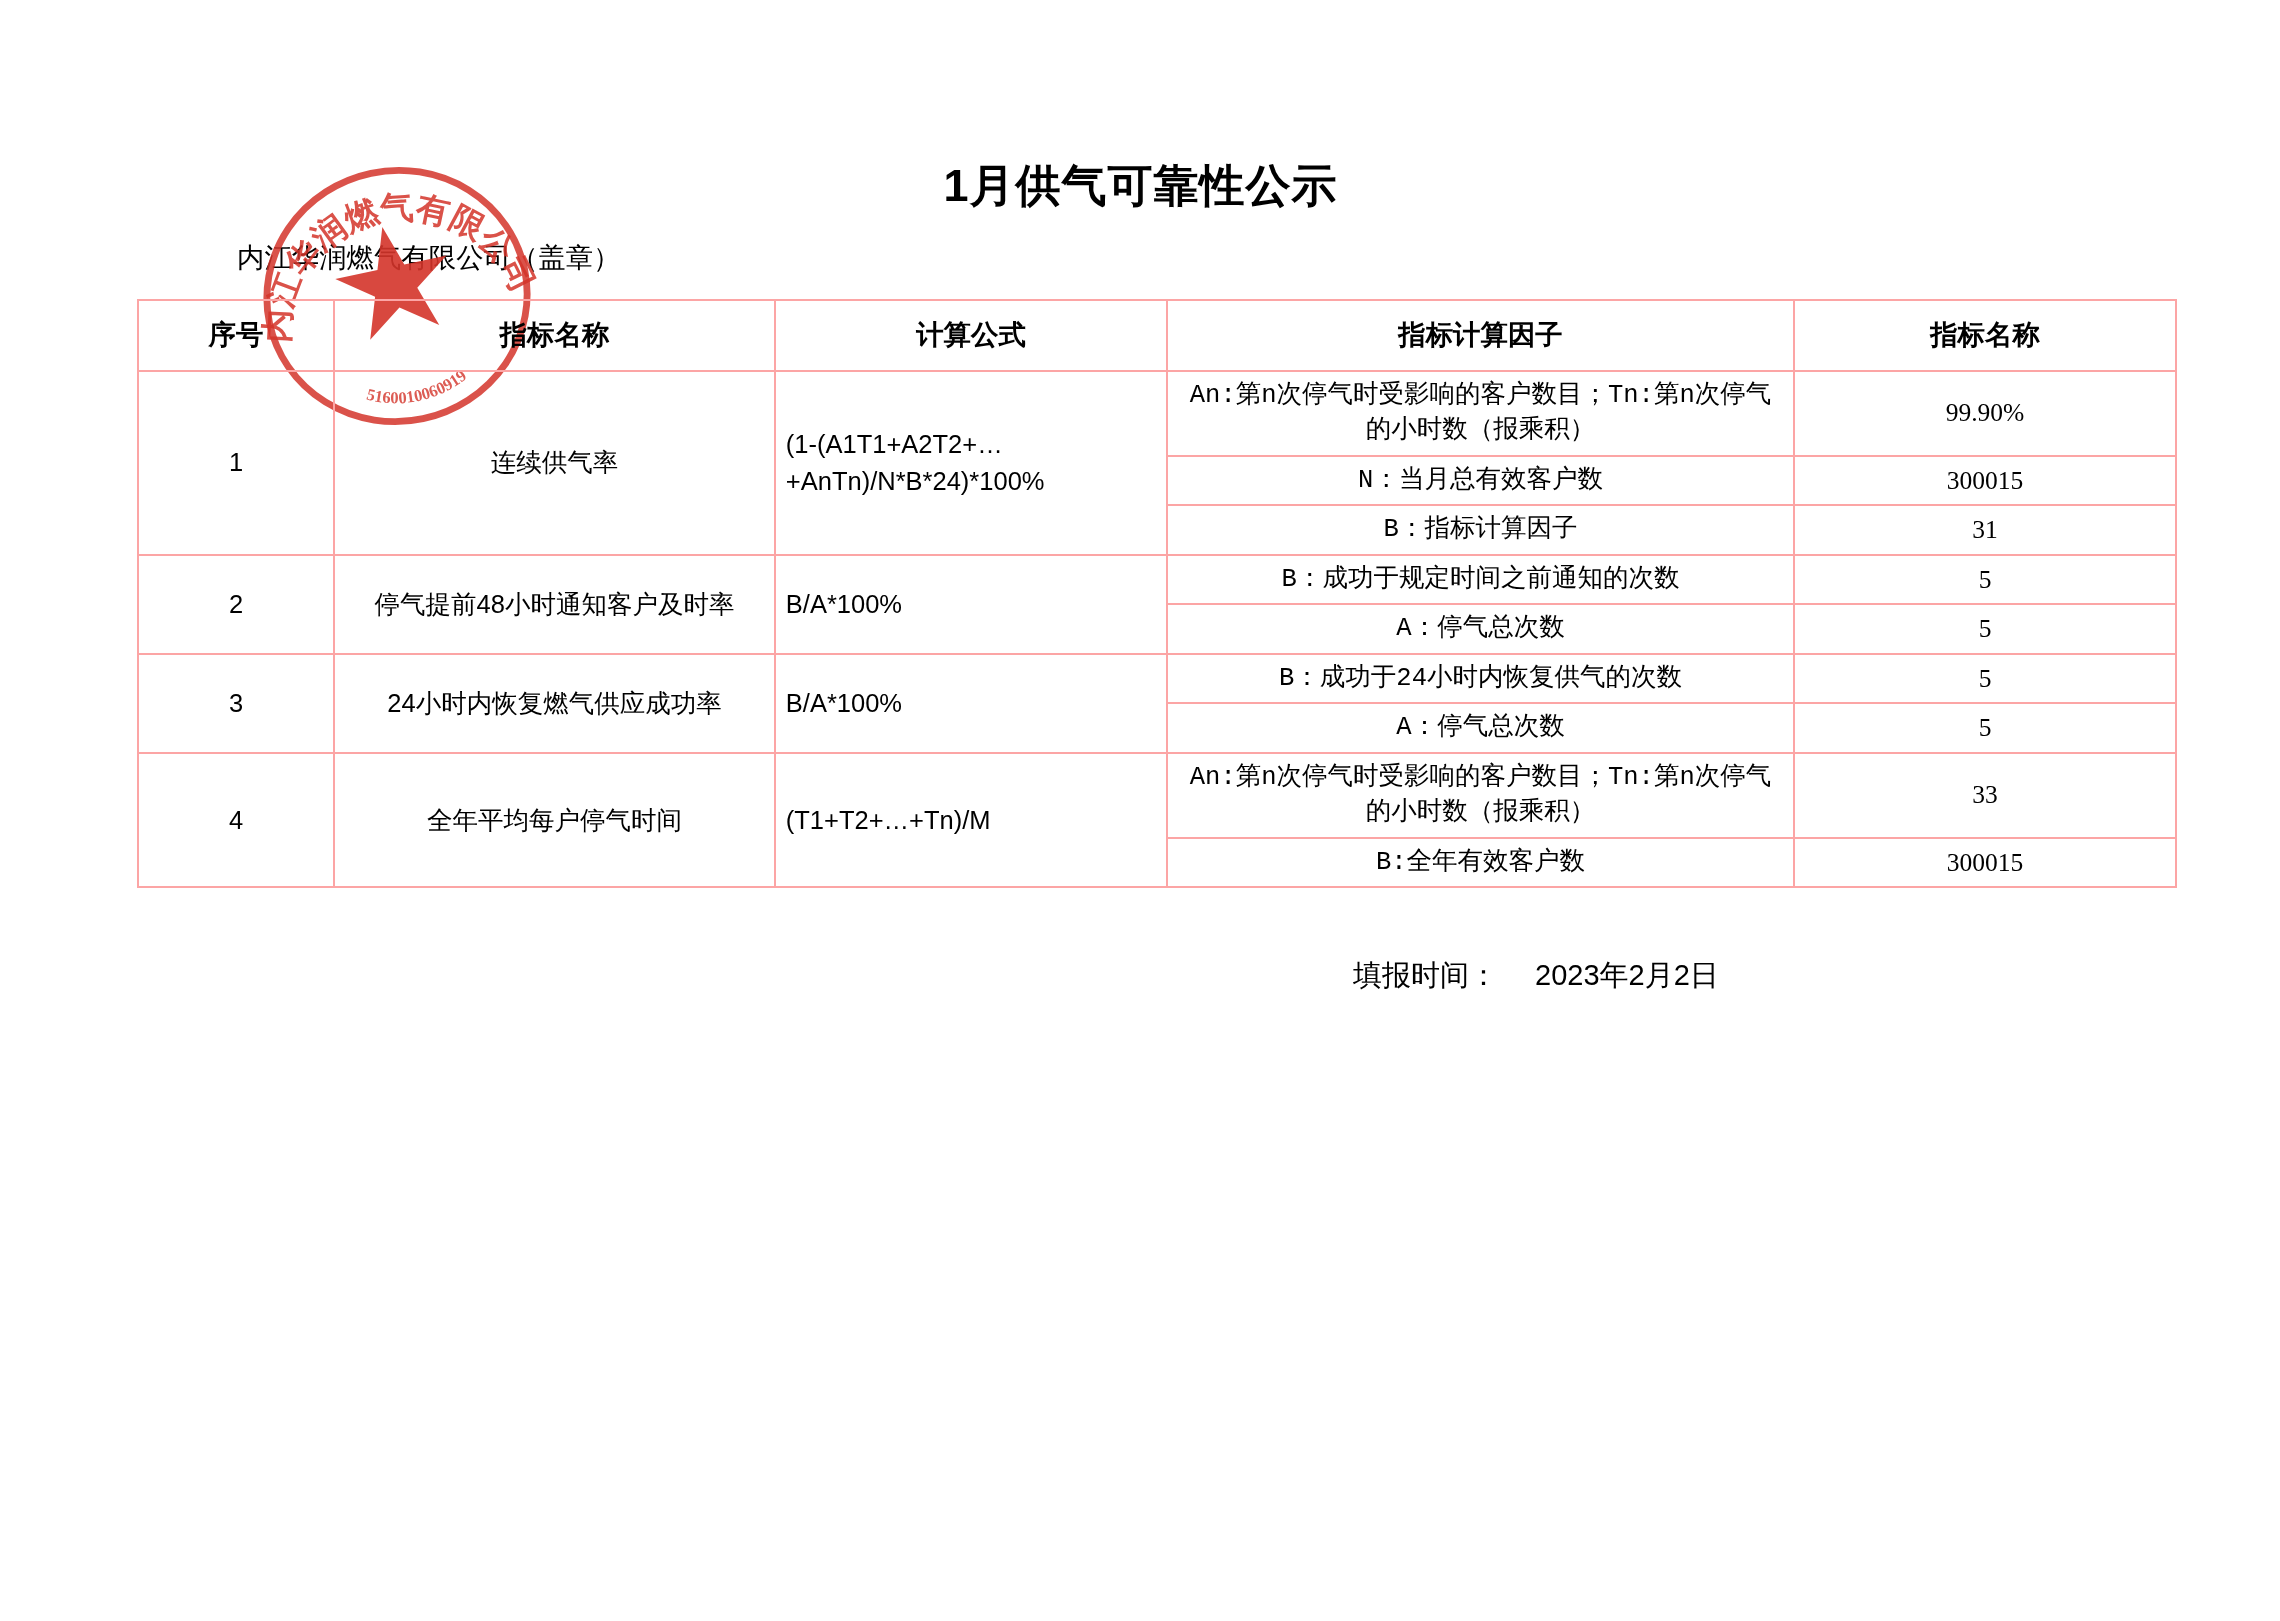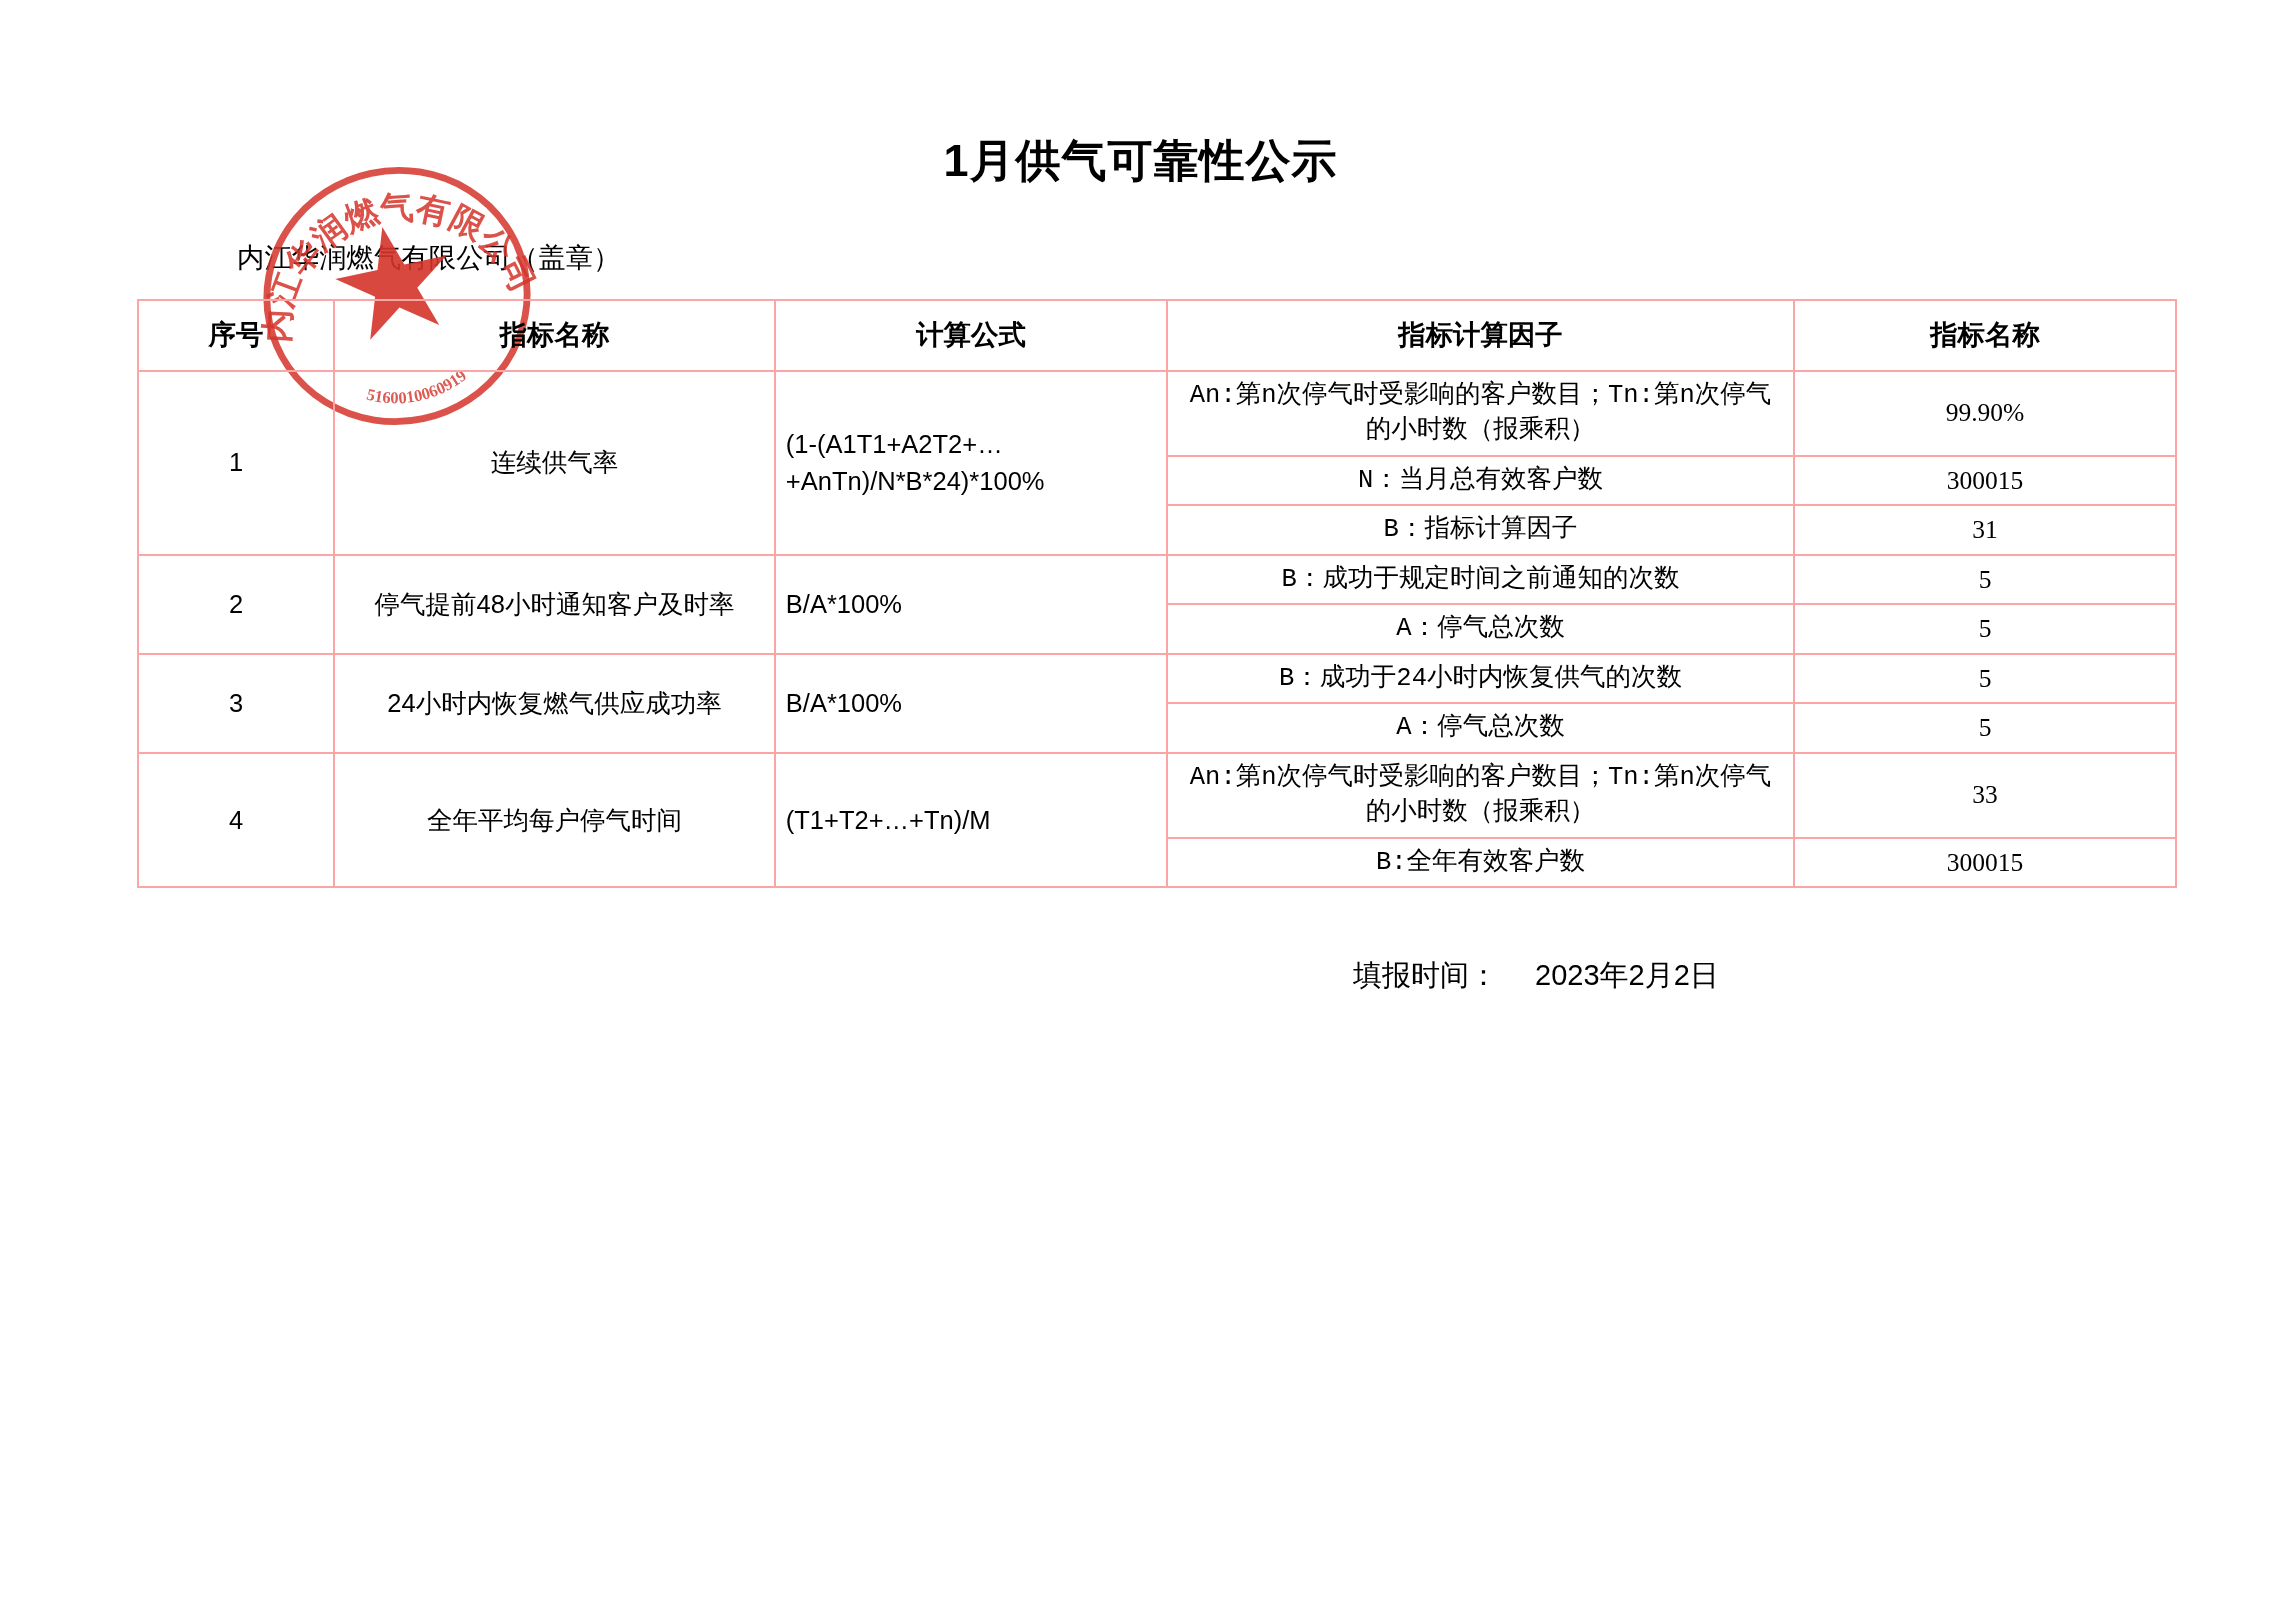--- a/index.html
+++ b/index.html
@@ -15,21 +15,21 @@
     position: relative;
     overflow: hidden;
   }
   .page {
     position: relative;
     width: 2281px;
     height: 1621px;
   }
   .doc-title {
     position: absolute;
-    top: 131px;
+    top: 156px;
     left: 0;
     width: 2281px;
     text-align: center;
     font-size: 45px;
     font-weight: 700;
     letter-spacing: 1px;
   }
   .company-line {
     position: absolute;
     top: 240px;

